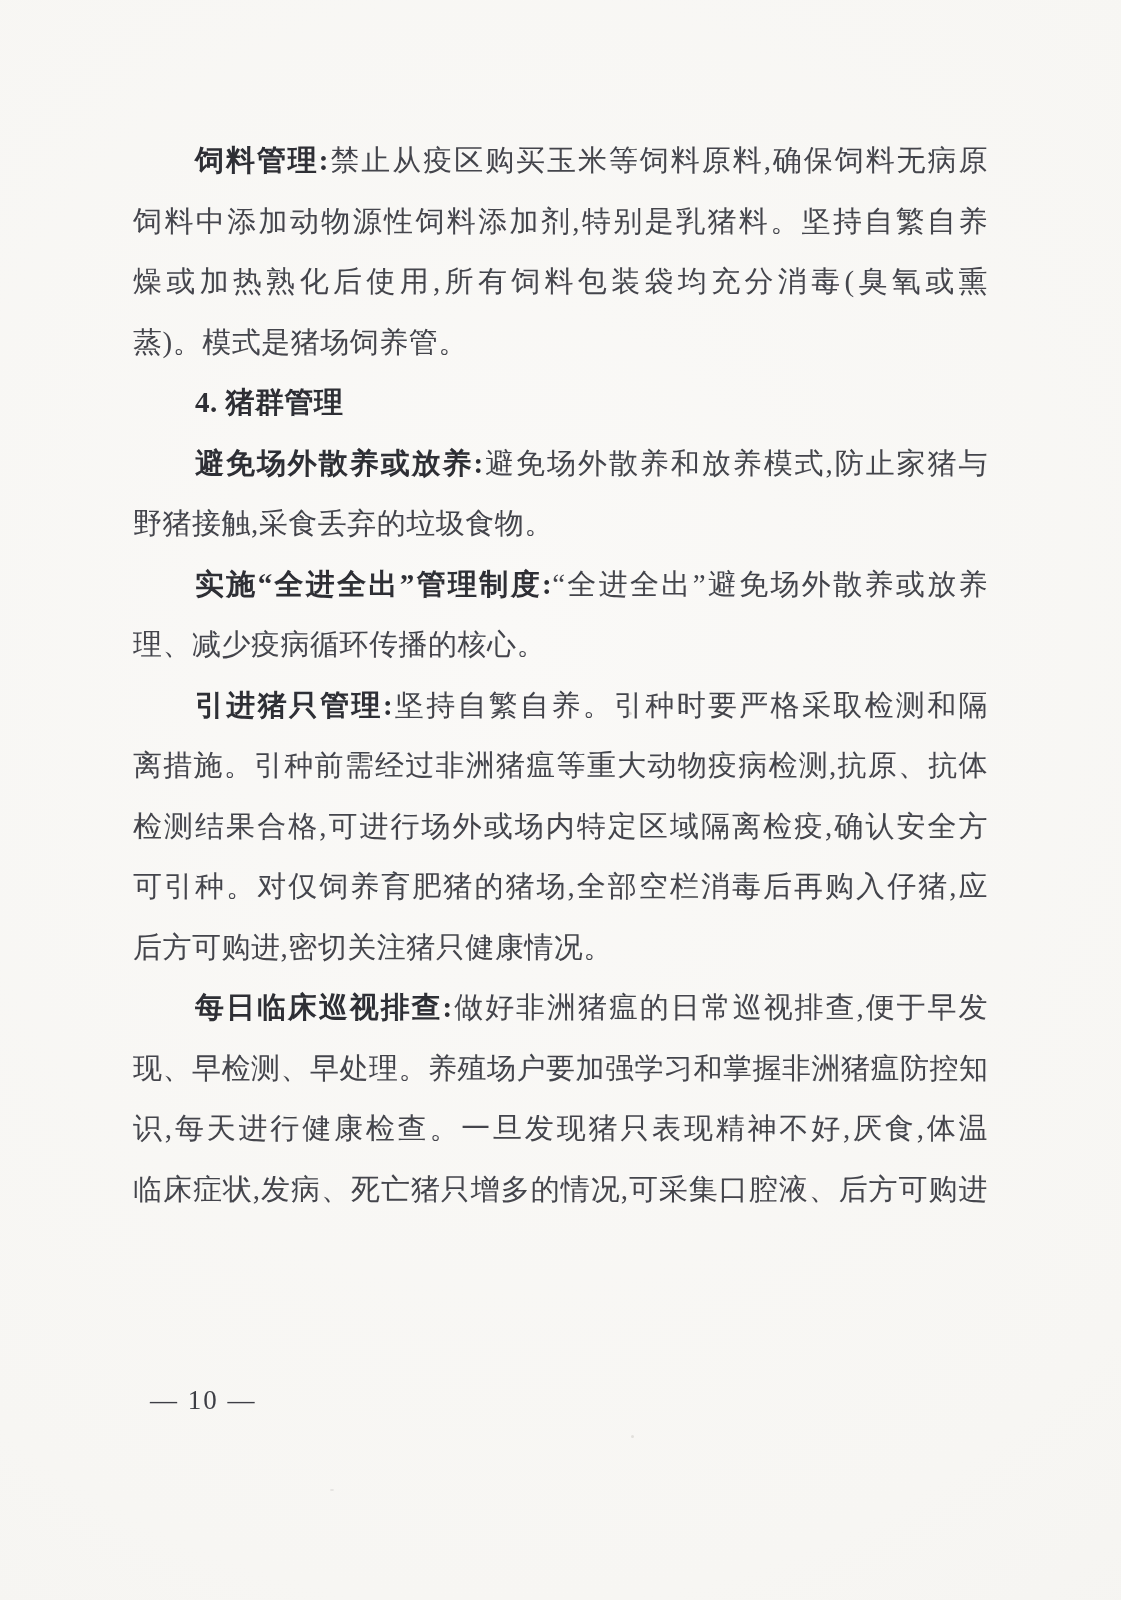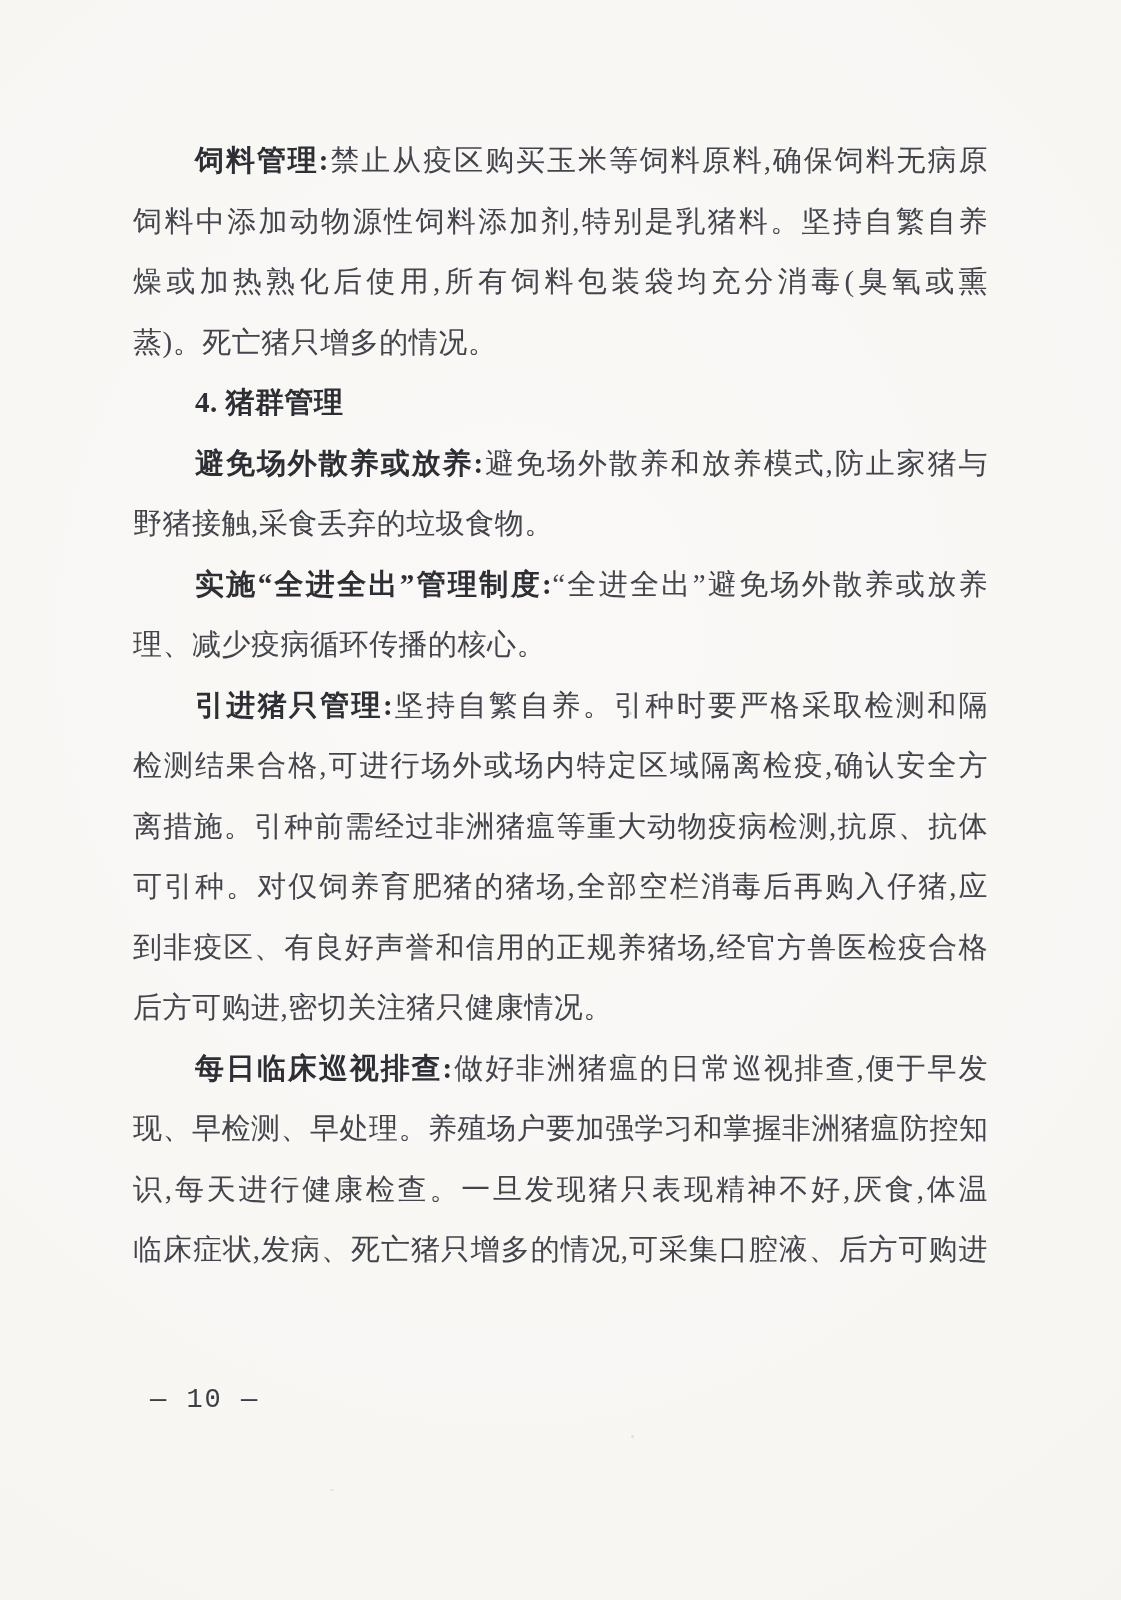--- a/index.html
+++ b/index.html
@@ -49,52 +49,50 @@
     color: #2e2f35;
   }
   .footer {
     position: absolute;
     left: 150px;
     top: 1383px;
     font-size: 27px;
     line-height: 34px;
     color: #3d3e45;
     letter-spacing: 2px;
-    font-family: Liberation Mono, monospace;
   }
   
   .speck {
     position: absolute;
     border-radius: 50%;
     background: #b9b7b2;
     opacity: 0.55;
   }
   .speck.s1 { left: 628px; top: 712px; width: 4px; height: 3px; }
   .speck.s2 { left: 631px; top: 1435px; width: 3px; height: 3px; opacity: 0.35; }
   .speck.s3 { left: 330px; top: 1489px; width: 4px; height: 2px; opacity: 0.3; }
 </style>
 </head>
 <body>
 
 <div class="page">
   <div class="text-block" id="text-block">
       <div class="line indent"><b>饲料管理:</b><span>禁止从疫区购买玉米等饲料原料,确保饲料无病原</span></div>
       <div class="line"><span>饲料中添加动物源性饲料添加剂,特别是乳猪料。坚持自繁自养</span></div>
       <div class="line"><span>燥或加热熟化后使用,所有饲料包装袋均充分消毒(臭氧或熏</span></div>
-      <div class="line last"><span>蒸)。死亡猪只增多的情况。</span></div>
+      <div class="line last"><span>蒸)。模式是猪场饲养管。</span></div>
       <div class="line last indent"><b>4. 猪群管理</b></div>
       <div class="line indent"><b>避免场外散养或放养:</b><span>避免场外散养和放养模式,防止家猪与</span></div>
       <div class="line last"><span>野猪接触,采食丢弃的垃圾食物。</span></div>
       <div class="line indent"><b>实施“全进全出”管理制度:</b><span>“全进全出”避免场外散养或放养</span></div>
       <div class="line last"><span>理、减少疫病循环传播的核心。</span></div>
       <div class="line indent"><b>引进猪只管理:</b><span>坚持自繁自养。引种时要严格采取检测和隔</span></div>
+      <div class="line"><span>离措施。引种前需经过非洲猪瘟等重大动物疫病检测,抗原、抗体</span></div>
       <div class="line"><span>检测结果合格,可进行场外或场内特定区域隔离检疫,确认安全方</span></div>
-      <div class="line"><span>离措施。引种前需经过非洲猪瘟等重大动物疫病检测,抗原、抗体</span></div>
       <div class="line"><span>可引种。对仅饲养育肥猪的猪场,全部空栏消毒后再购入仔猪,应</span></div>
-      <div class="line"><span>到非疫区、有良好声誉和信用的正规养猪场,经官方兽医检疫合格</span></div>
       <div class="line last"><span>后方可购进,密切关注猪只健康情况。</span></div>
       <div class="line indent"><b>每日临床巡视排查:</b><span>做好非洲猪瘟的日常巡视排查,便于早发</span></div>
       <div class="line"><span>现、早检测、早处理。养殖场户要加强学习和掌握非洲猪瘟防控知</span></div>
       <div class="line"><span>识,每天进行健康检查。一旦发现猪只表现精神不好,厌食,体温</span></div>
       <div class="line"><span>临床症状,发病、死亡猪只增多的情况,可采集口腔液、后方可购进</span></div>
     </div>
   <div class="footer">
     <span>— 10 —</span>
   </div>
   <span class="speck s1"></span>

